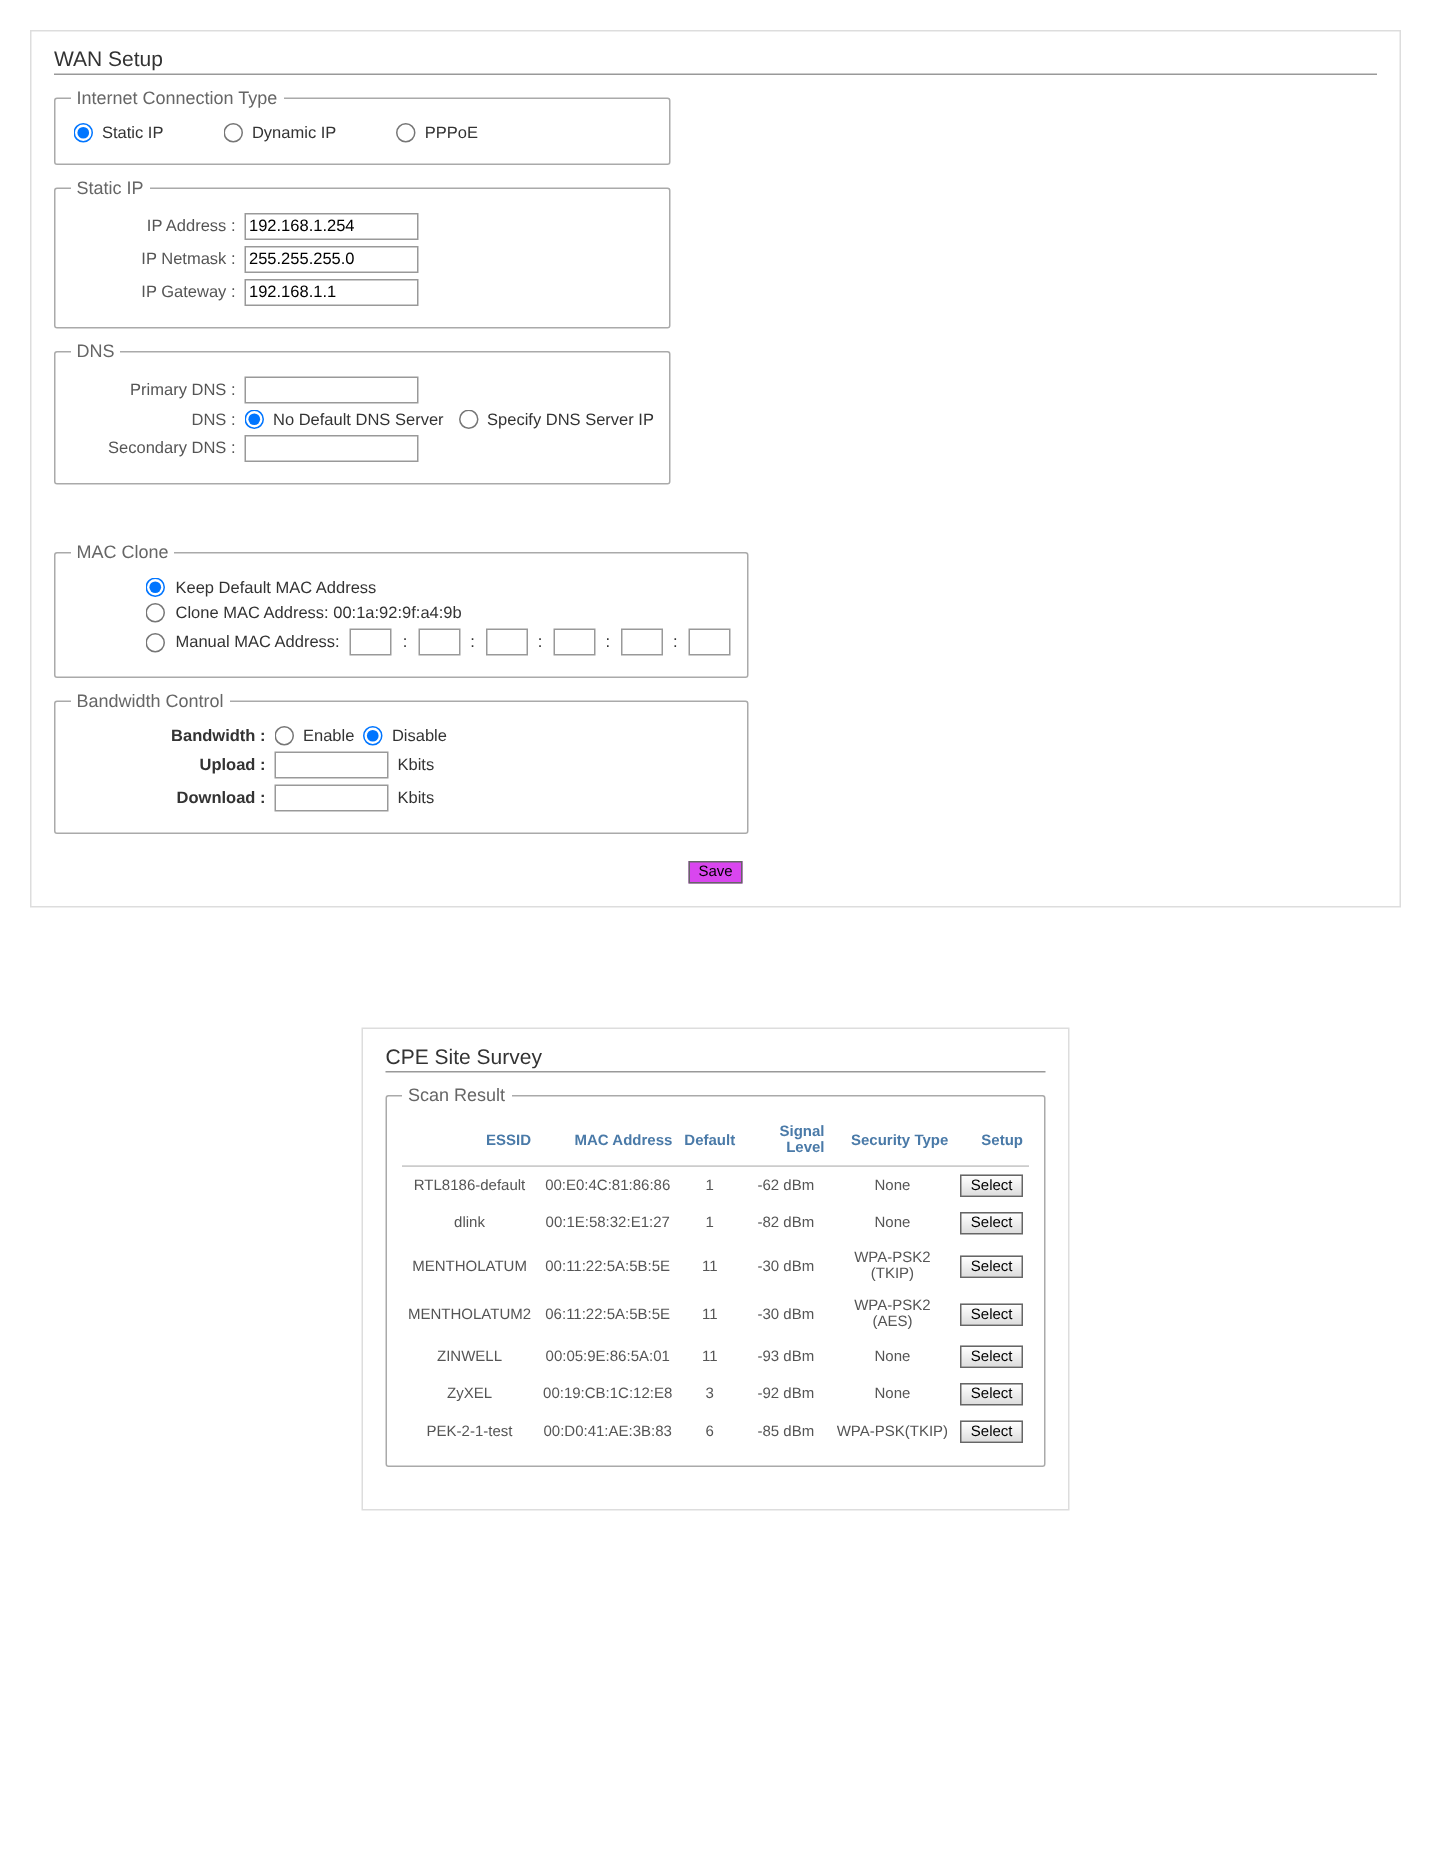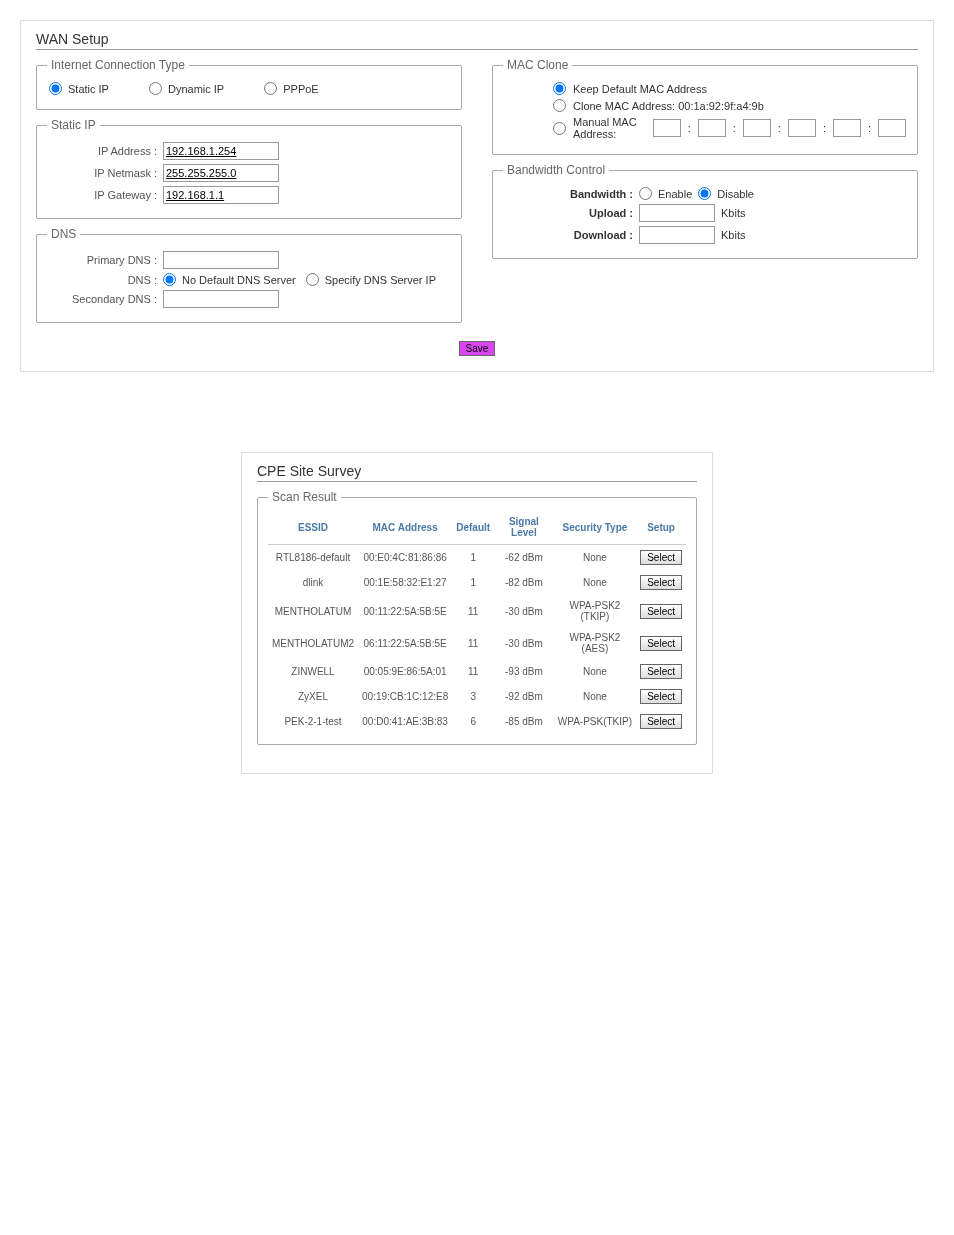--- a/index.html
+++ b/index.html
@@ -30,20 +30,21 @@
   }
   legend {
     font-size: 12px;
     color: #666;
     padding: 0 4px;
   }
   .columns {
     display: flex;
     gap: 30px;
     align-items: flex-start;
+    flex-direction: column;
   }
   .col {
     flex: 1;
   }
   .radio-row {
     display: flex;
     gap: 40px;
     padding: 4px 2px;
   }
   label.inline {
@@ -63,21 +64,20 @@
     text-align: right;
     padding-right: 6px;
     color: #555;
   }
   input[type=text] {
     border: 1px solid #999;
     font-size: 11px;
     padding: 1px 2px;
     height: 14px;
     width: 110px;
-    text-decoration: underline;
   }
   input.tiny {
     width: 22px;
     margin: 0 1px;
   }
   .mac-row {
     display: flex;
     align-items: center;
     margin: 4px 0 4px 50px;
     gap: 6px;
@@ -125,21 +125,21 @@
   table.scan {
     width:100%;
     border-collapse: collapse;
     font-size:10px;
   }
   table.scan th {
     color:#4a7aa8;
     font-weight:bold;
     padding:6px 4px;
     border-bottom:1px solid #ccc;
-    text-align:center;
+    text-align:right;
   }
   table.scan td {
     padding:5px 4px;
     text-align:center;
     color:#555;
   }
   button.select {
     border:1px solid #666;
     background:linear-gradient(#fff,#ddd);
     font-size:10px;

